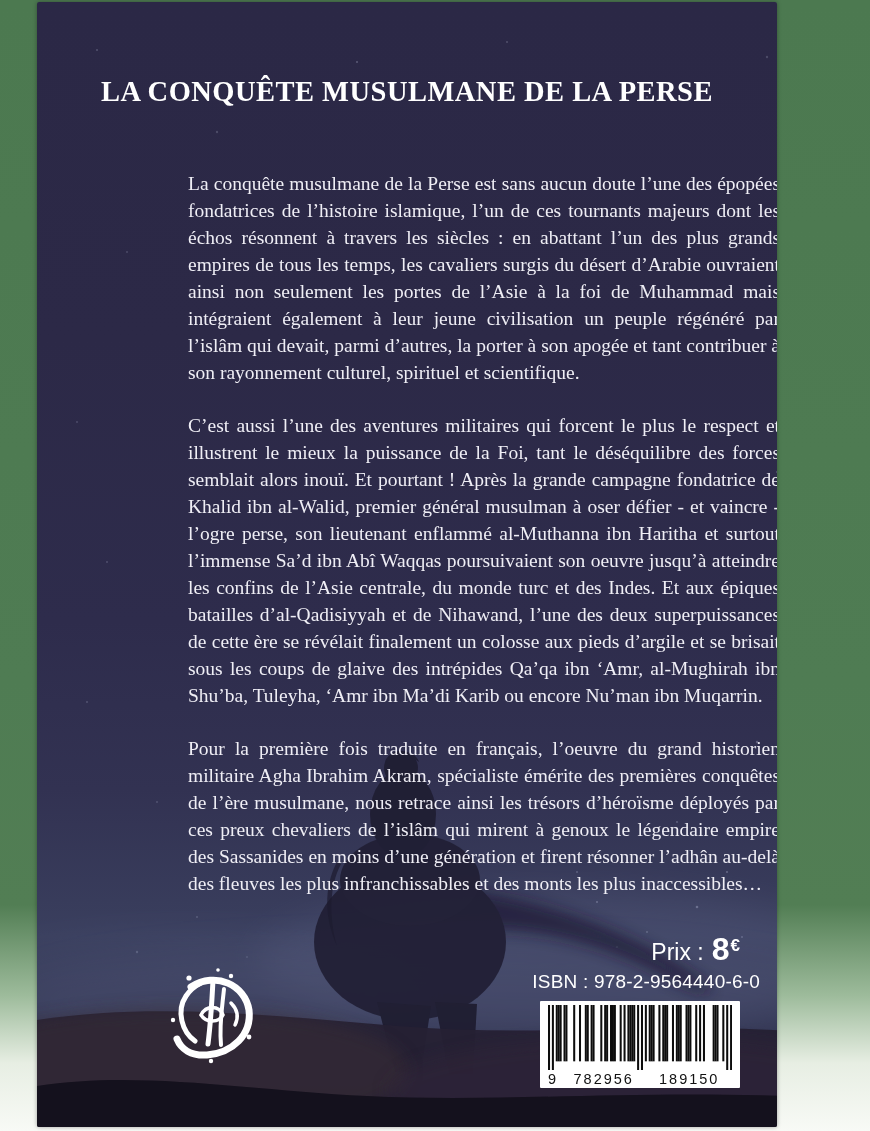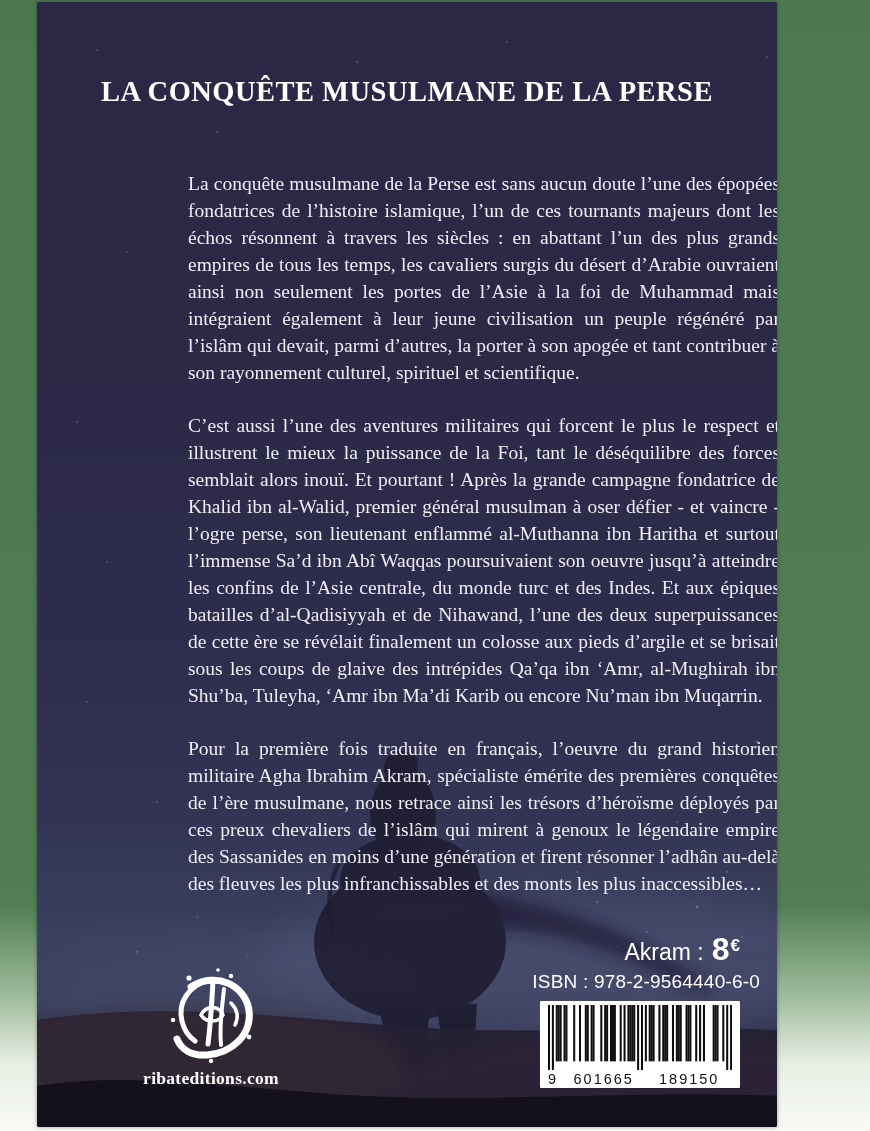--- a/index.html
+++ b/index.html
@@ -150,21 +150,21 @@
 
     <h1 class="title">LA CONQUÊTE MUSULMANE DE LA PERSE</h1>
 
     <div class="body-text">
       <p>La conquête musulmane de la Perse est sans aucun doute l’une des épopées fondatrices de l’histoire islamique, l’un de ces tournants majeurs dont les échos résonnent à travers les siècles : en abattant l’un des plus grands empires de tous les temps, les cavaliers surgis du désert d’Arabie ouvraient ainsi non seulement les portes de l’Asie à la foi de Muhammad mais intégraient également à leur jeune civilisation un peuple régénéré par l’islâm qui devait, parmi d’autres, la porter à son apogée et tant contribuer à son rayonnement culturel, spirituel et scientifique.</p>
       <p>C’est aussi l’une des aventures militaires qui forcent le plus le respect et illustrent le mieux la puissance de la Foi, tant le déséquilibre des forces semblait alors inouï. Et pourtant ! Après la grande campagne fondatrice de Khalid ibn al-Walid, premier général musulman à oser défier - et vaincre - l’ogre perse, son lieutenant enflammé al-Muthanna ibn Haritha et surtout l’immense Sa’d ibn Abî Waqqas poursuivaient son oeuvre jusqu’à atteindre les confins de l’Asie centrale, du monde turc et des Indes. Et aux épiques batailles d’al-Qadisiyyah et de Nihawand, l’une des deux superpuissances de cette ère se révélait finalement un colosse aux pieds d’argile et se brisait sous les coups de glaive des intrépides Qa’qa ibn ‘Amr, al-Mughirah ibn Shu’ba, Tuleyha, ‘Amr ibn Ma’di Karib ou encore Nu’man ibn Muqarrin.</p>
       <p>Pour la première fois traduite en français, l’oeuvre du grand historien militaire Agha Ibrahim Akram, spécialiste émérite des premières conquêtes de l’ère musulmane, nous retrace ainsi les trésors d’héroïsme déployés par ces preux chevaliers de l’islâm qui mirent à genoux le légendaire empire des Sassanides en moins d’une génération et firent résonner l’adhân au-delà des fleuves les plus infranchissables et des monts les plus inaccessibles…</p>
     </div>
 
     <div class="price">
-      <span class="price-label">Akram :</span>
+      <span class="price-label">Prix :</span>
       <span class="price-value">8</span>
       <span class="price-cur">€</span>
     </div>
 
     <div class="isbn">ISBN : 978-2-9564440-6-0</div>
 
     <div class="barcode-box">
       <svg class="barcode-bars" viewBox="0 0 95 60" preserveAspectRatio="none" fill="#0d0d0d">
           <rect x="0" y="0" width="1.05" height="60"></rect>
           <rect x="2" y="0" width="1.05" height="60"></rect>
@@ -213,21 +213,21 @@
           <rect x="80" y="0" width="1.05" height="52"></rect>
           <rect x="85" y="0" width="1.05" height="52"></rect>
           <rect x="86" y="0" width="1.05" height="52"></rect>
           <rect x="87" y="0" width="1.05" height="52"></rect>
           <rect x="90" y="0" width="1.05" height="52"></rect>
           <rect x="92" y="0" width="1.05" height="60"></rect>
           <rect x="94" y="0" width="1.05" height="60"></rect>
         </svg>
       <div class="barcode-digits">
         <span class="bd-first">9</span>
-        <span class="bd-group">601665</span>
+        <span class="bd-group">782956</span>
         <span class="bd-group">189150</span>
       </div>
     </div>
 
     <svg class="logo" viewBox="0 0 100 100" aria-hidden="true">
       <g stroke="#ffffff" fill="none" stroke-linecap="round">
         <path d="M30,22 C55,6 84,20 88,45 C91,70 71,88 46,90 C30,91 20,84 16,74" stroke-width="7"></path>
         <path d="M34,76 C21,67 15,46 25,31 C29,25 34,21 40,18" stroke-width="5"></path>
         <path d="M52,15 C51,35 50,55 47,79" stroke-width="5"></path>
         <path d="M63,24 C61,44 58,60 60,80" stroke-width="4"></path>
@@ -237,16 +237,15 @@
       <g fill="#ffffff">
         <circle cx="28" cy="13" r="2.6"></circle>
           <circle cx="70" cy="11" r="2.2"></circle>
         <circle cx="12" cy="55" r="2.2"></circle>
           <circle cx="88" cy="72" r="2.4"></circle>
         <circle cx="50" cy="96" r="2.2"></circle>
           <circle cx="57" cy="5" r="1.8"></circle>
       </g>
     </svg>
 
-    <div class="website">ribateditions.com</div>
 
   </div>
 </div>
 
 </body></html>

